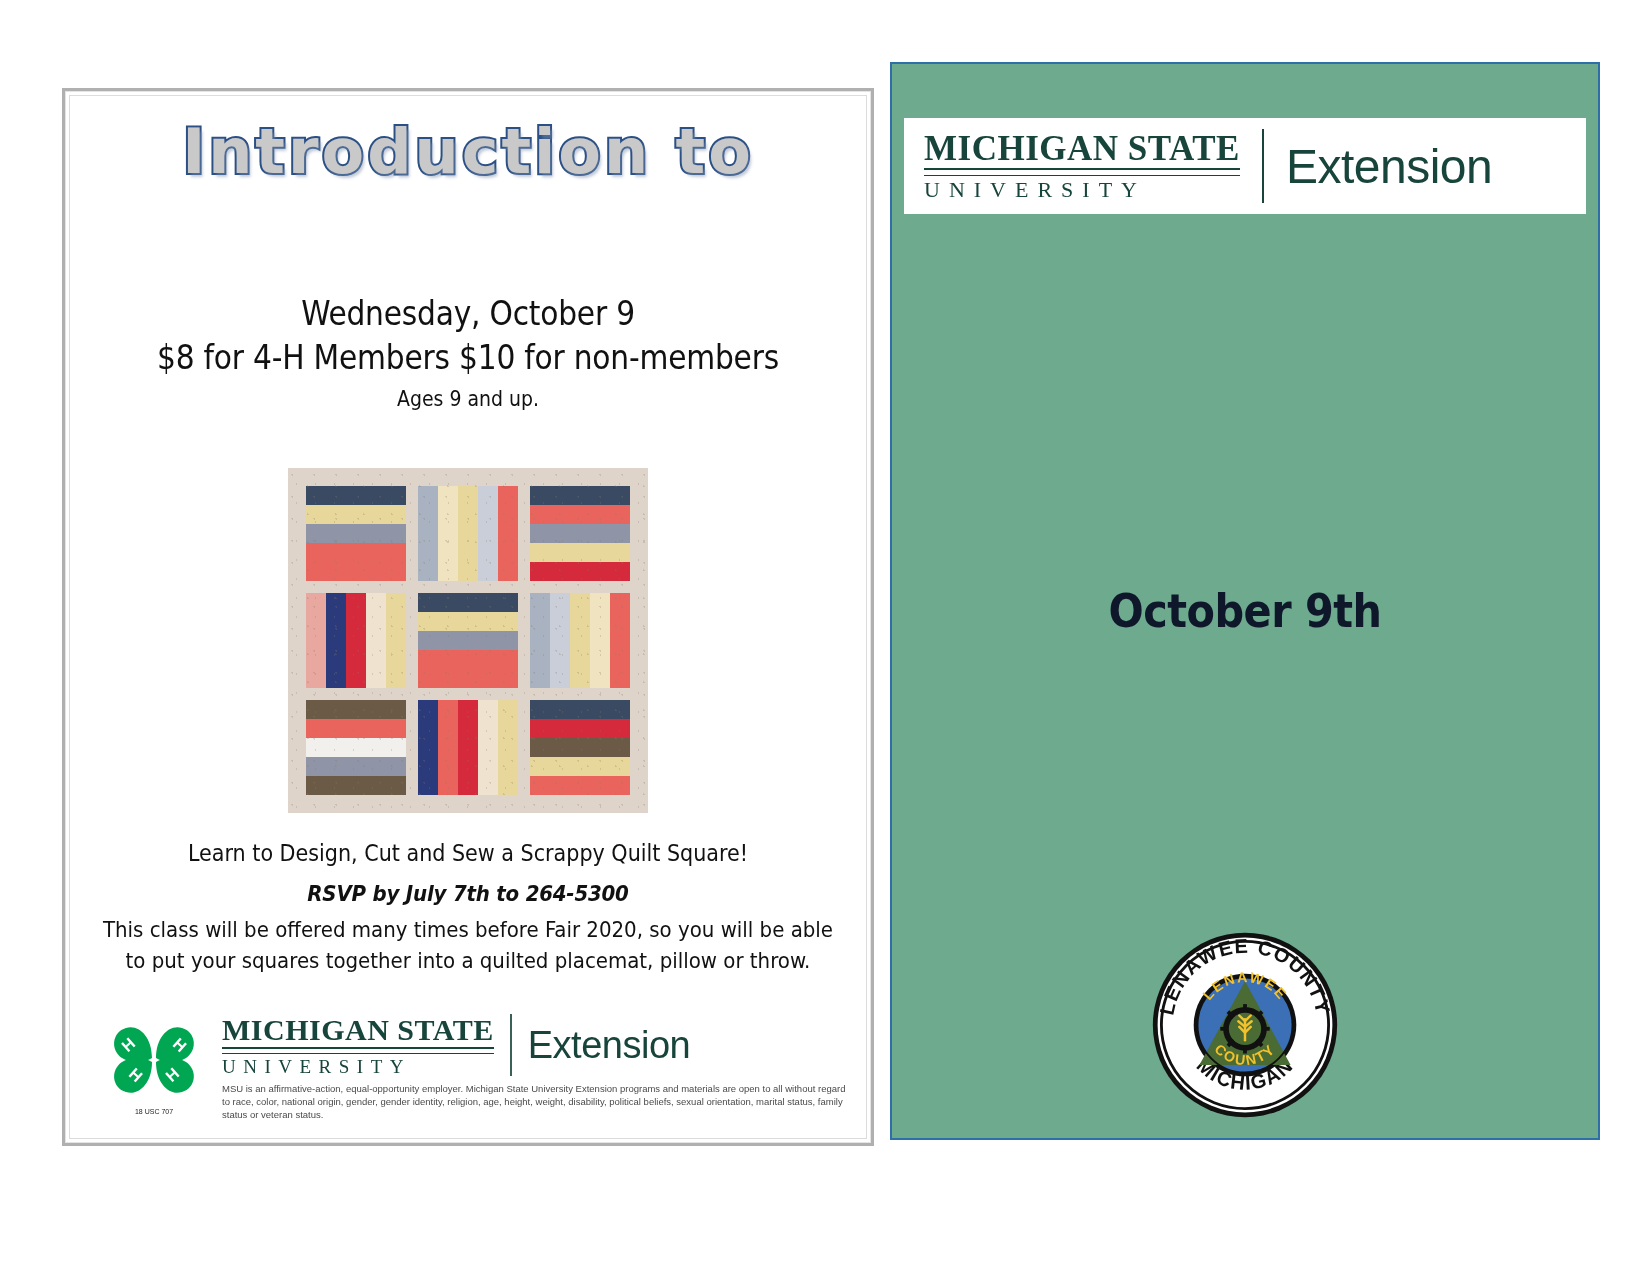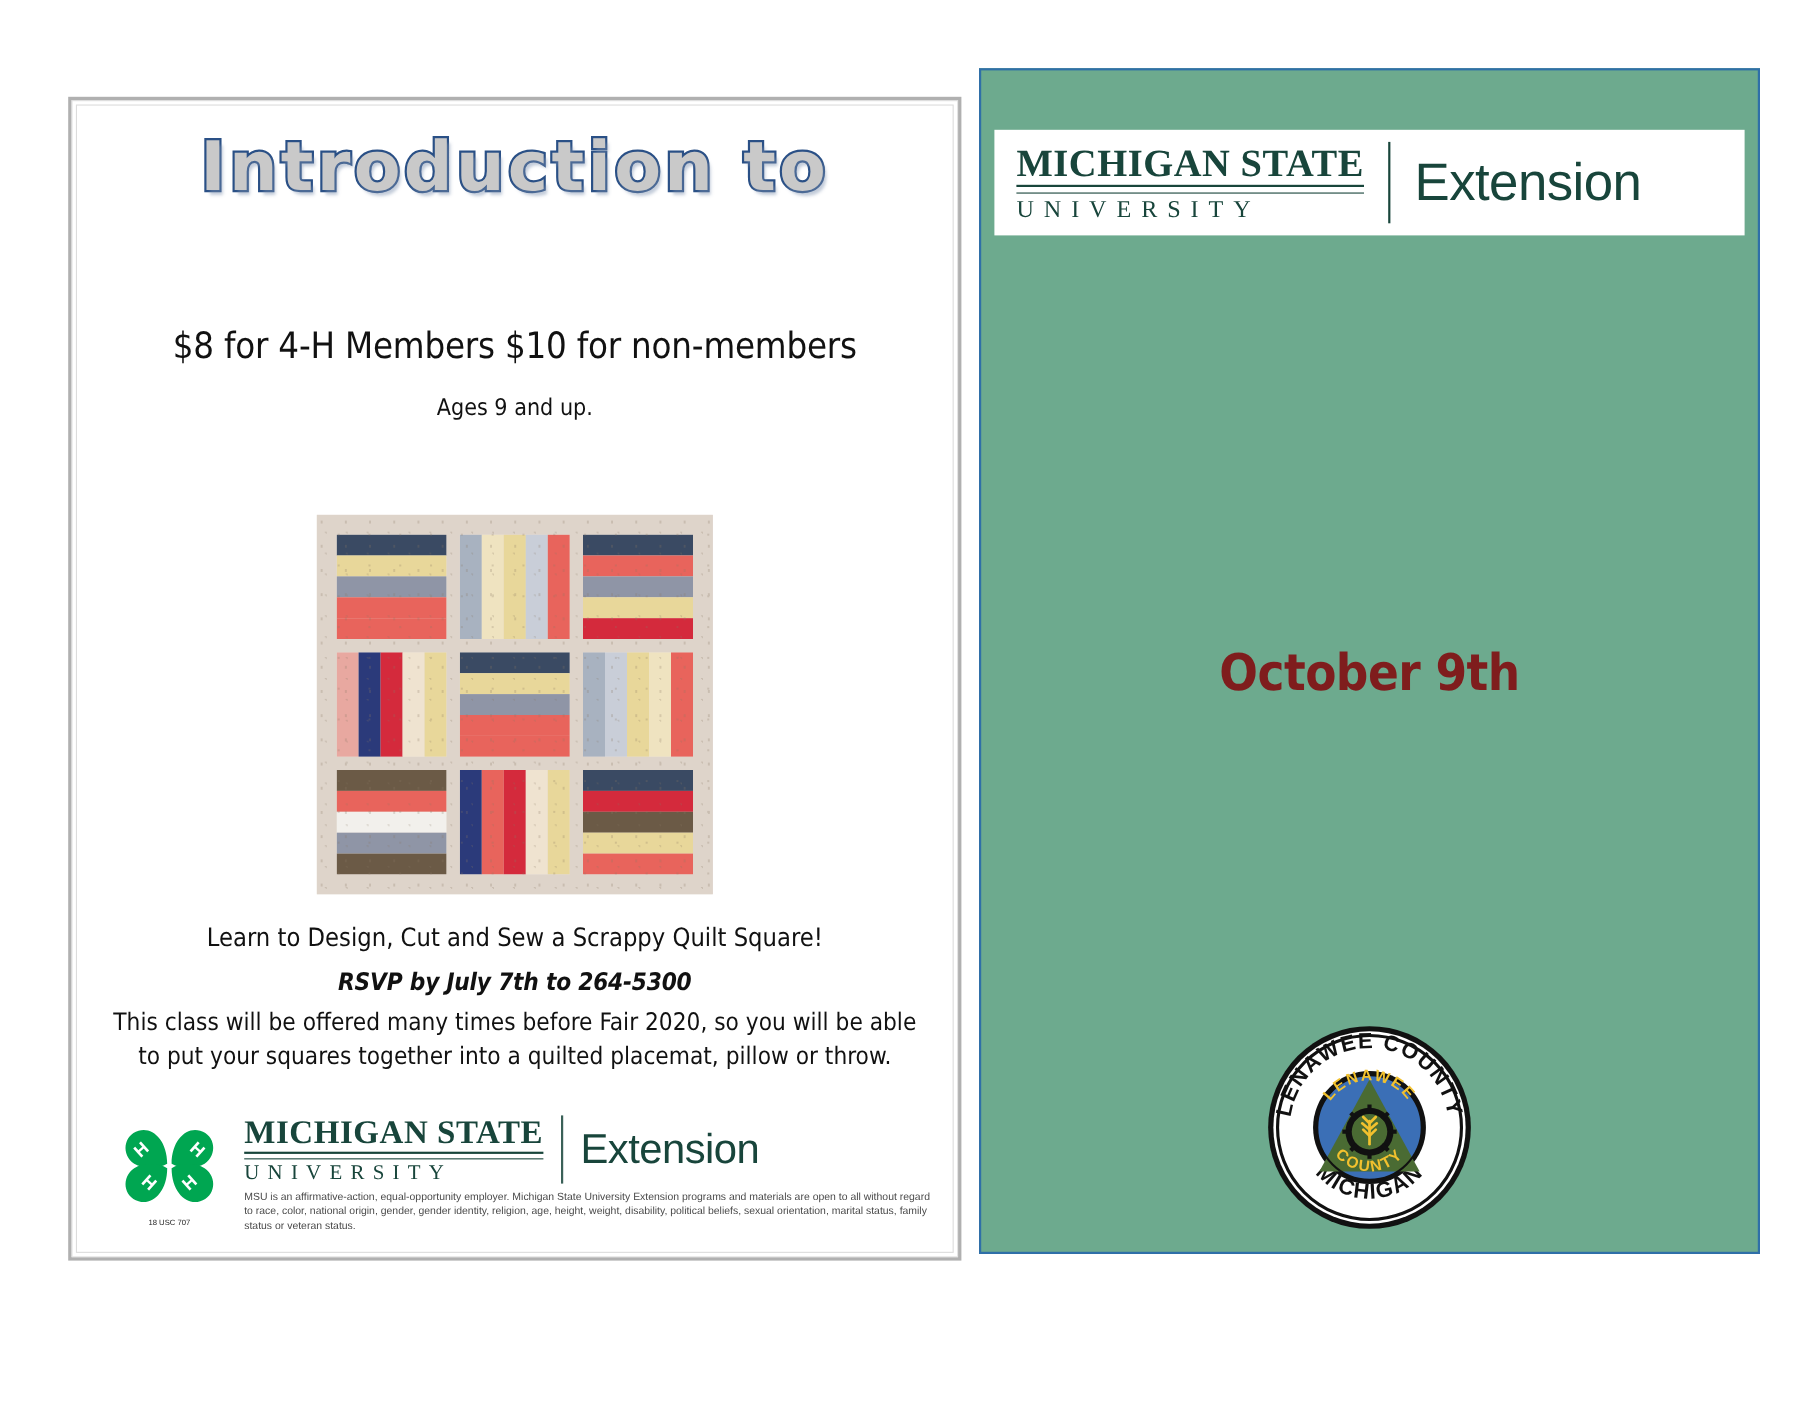--- a/index.html
+++ b/index.html
@@ -48,21 +48,21 @@
   
   .details{
     position:absolute;left:0;right:0;top:196px;text-align:center;
     font-family:"DejaVu Sans Condensed","Liberation Sans",sans-serif;
     color:#111;
   }
   .details .d1,.details .d2,.details .d3{
     font-size:33px;line-height:1.33;font-weight:400;
     letter-spacing:-0.2px;
   }
-  .details .d4{font-size:21px;line-height:1.6;margin-top:18px;}
+  .details .d4{font-size:21px;line-height:1.6;margin-top:3px;}
 
   
   .quilt-wrap{
     position:absolute;left:50%;top:372px;transform:translateX(-50%);
     width:360px;height:345px;background:#ded4cb;
     overflow:hidden;
   }
   .quilt-grid{
     position:absolute;inset:0;
     display:grid;
@@ -154,40 +154,41 @@
   }
   .panel-title{
     position:absolute;left:20px;right:20px;top:300px;text-align:center;
     font-family:"DejaVu Sans Condensed","Liberation Sans",sans-serif;
     font-weight:700;color:#000;
     font-size:68px;line-height:1.12;letter-spacing:-1px;
   }
   .panel-sub{
     position:absolute;left:20px;right:20px;top:520px;text-align:center;
     font-family:"DejaVu Sans Condensed","Liberation Sans",sans-serif;
-    font-weight:700;color:#7f1d1d;font-size:46px;letter-spacing:-0.5px;
+    font-weight:700;color:#0f172a;font-size:46px;letter-spacing:-0.5px;
   }
   .seal{
     position:absolute;left:50%;top:866px;transform:translateX(-50%);
     width:190px;height:190px;
   }
 </style>
 </head>
 <body>
 
 <div class="page">
 
   <div class="flyer">
     <div class="flyer-inner">
 
       <div class="wordart">
         <span class="l1">Introduction to</span>
       </div>
 
       <div class="details">
+        <div class="d1">Wednesday, October 9</div>
         <div class="d3">$8 for 4-H Members $10 for non-members</div>
         <div class="d4">Ages 9 and up.</div>
       </div>
 
       <div class="quilt-wrap">
         <div class="quilt-grid" id="quilt-grid">
             <div class="block horiz">
               <div class="strips">
                 <i style="background: rgb(58, 74, 99);"></i>
                 <i style="background: rgb(232, 215, 154);"></i>

